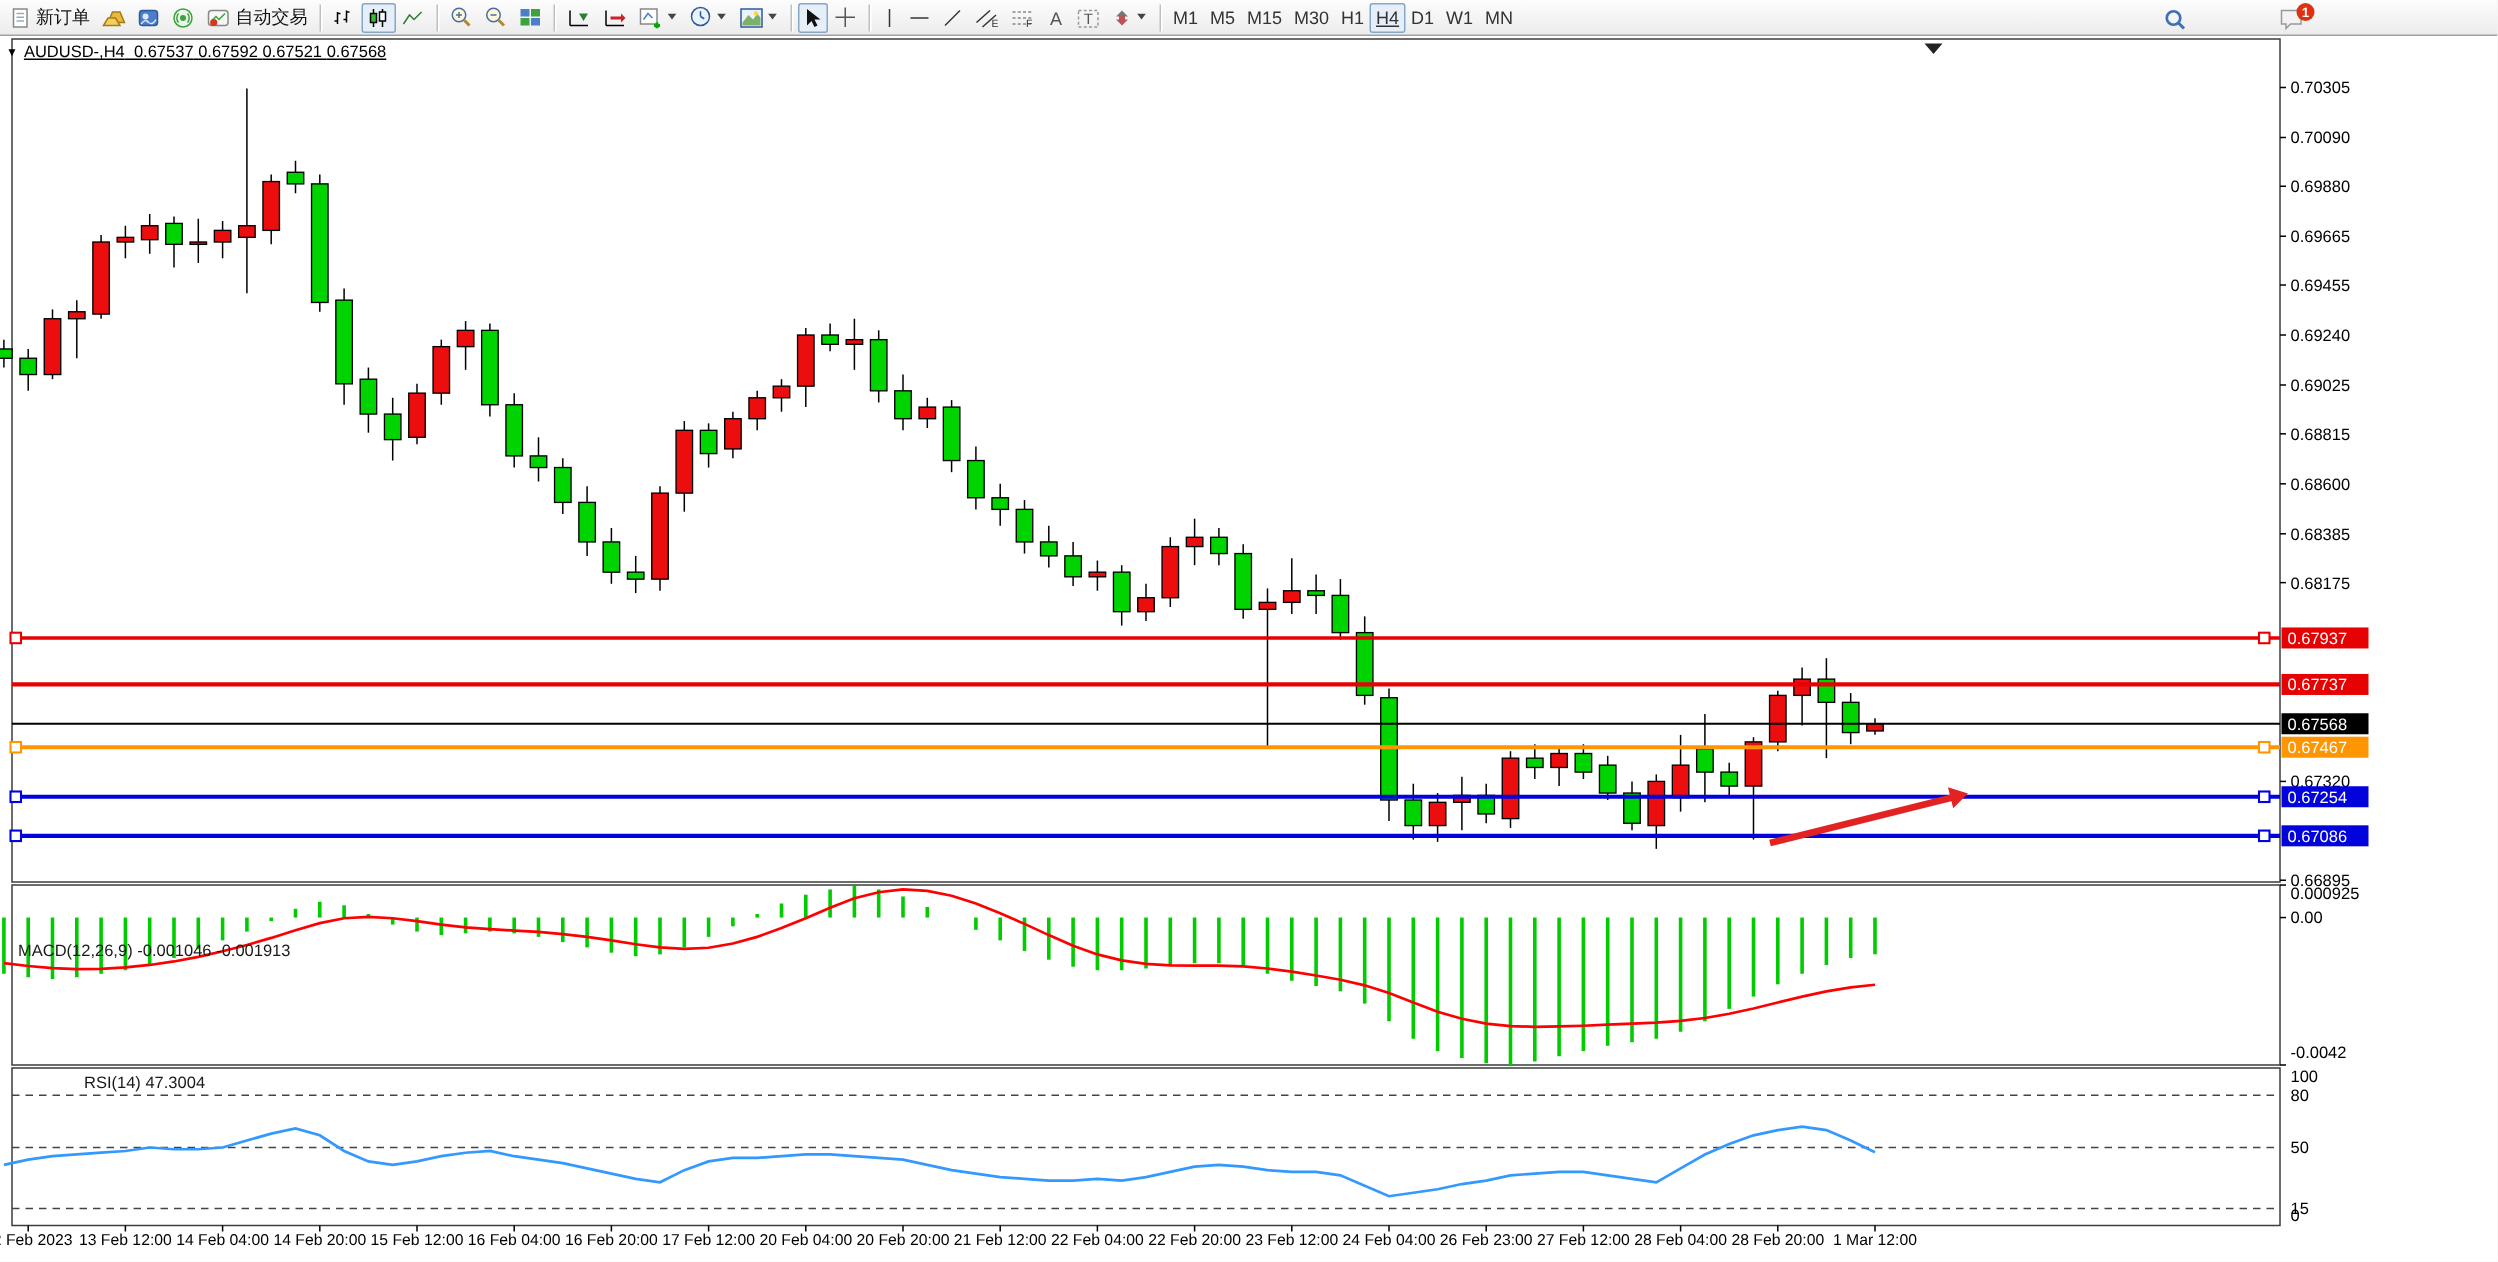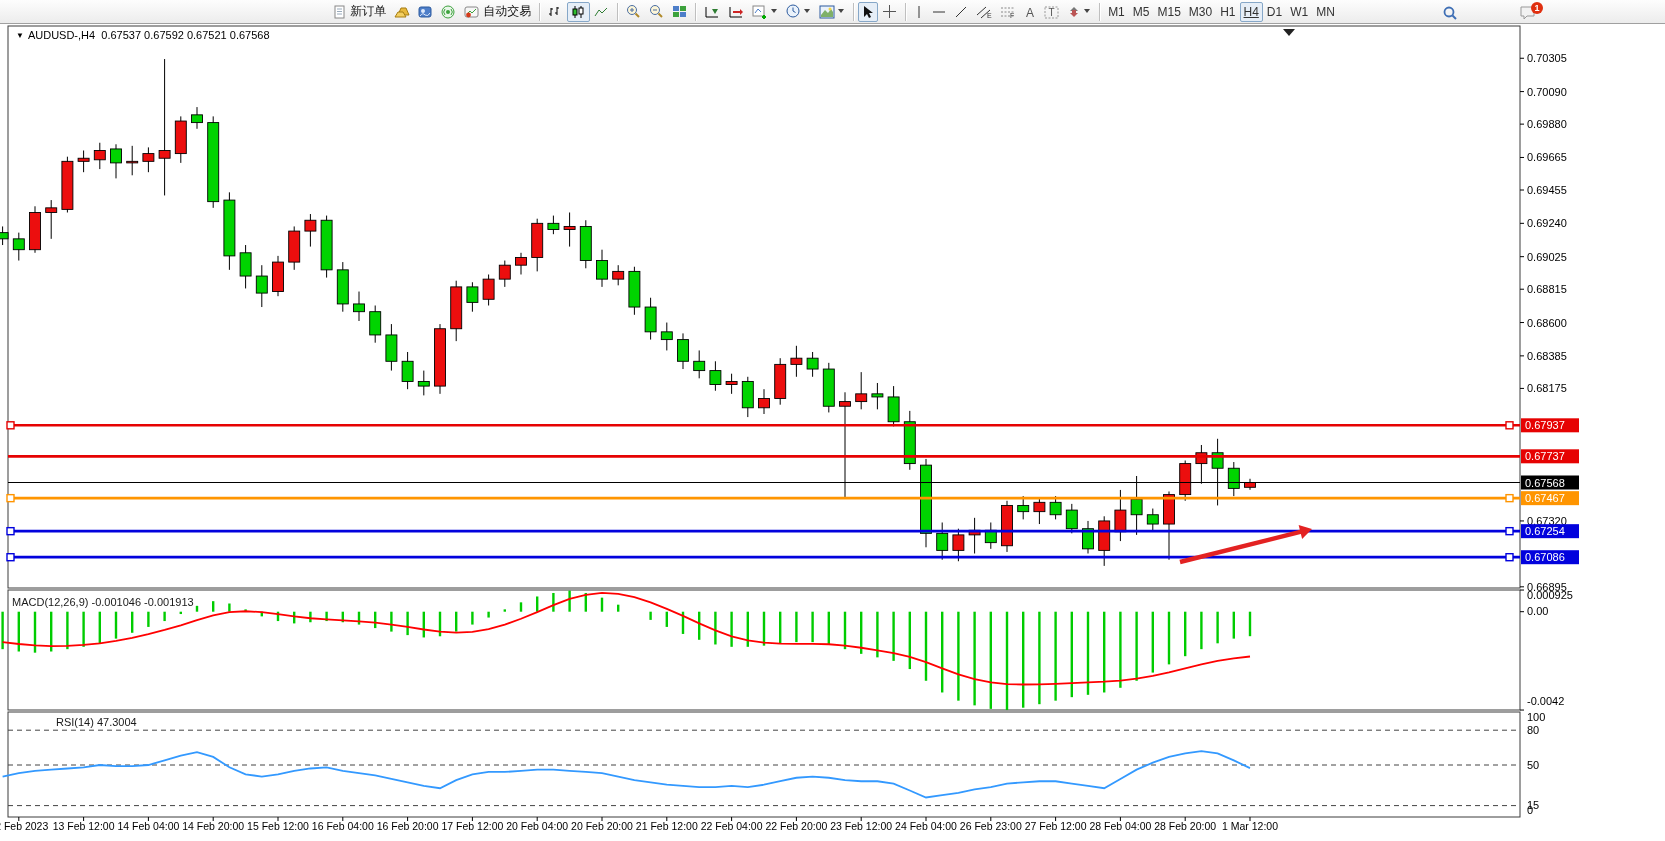--- a/index.html
+++ b/index.html
@@ -1,34 +1,34 @@
 <!DOCTYPE html>
 <html><head>
 <meta charset="utf-8">
 <style>
   html,body{margin:0;padding:0;width:1665px;height:841px;overflow:hidden;background:#f0f0f0;
     font-family:"Liberation Sans",sans-serif;}
   .toolbar{position:relative;display:flex;align-items:center;height:24px;width:1665px;
     background:linear-gradient(#fdfdfd,#ececec);border-bottom:1px solid #a0a0a0;
-    font-size:12px;color:#111;box-sizing:border-box;padding-left:3px;justify-content:center;}
+    font-size:12px;color:#111;box-sizing:border-box;padding-left:3px;}
   .tb-btn{display:flex;align-items:center;gap:3px;height:20px;padding:0 3px;border:1px solid transparent;
     background:transparent;border-radius:2px;font-size:12px;color:#111;cursor:default;}
   .tb-btn.pressed{background:#e6eef7;border-color:#86a7c8;text-decoration:underline;}
   .sep{width:1px;height:18px;background:#bfbfbf;margin:0 4px;box-shadow:1px 0 0 #fff;}
   .tf{min-width:22px;justify-content:center;color:#333;}
   .ic{display:inline-block;line-height:0;}
   .tb-right-search{position:absolute;left:1438px;top:3px;}
   .tb-right-chat{position:absolute;left:1515px;top:2px;}
   .badge{position:absolute;left:12px;top:-2px;background:#e03010;color:#fff;border-radius:8px;
     font-size:9px;min-width:12px;height:12px;line-height:12px;text-align:center;font-weight:bold;}
   .chart-wrap{position:absolute;top:24px;left:0;width:1665px;height:817px;background:#ffffff;}
   .overlay{position:absolute;font-size:11px;color:#000;white-space:pre;}
-  #title-ov{left:16px;top:5px;}
+  #title-ov{left:4px;top:5px;text-decoration:underline;}
   #title-ov .tri{display:inline-block;font-size:8px;vertical-align:1px;margin-right:4px;}
-  #macd-ov{left:12px;top:572px;color:#1a1a1a;}
+  #macd-ov{left:12px;top:604px;color:#1a1a1a;}
   #rsi-ov{left:12px;top:692px;color:#1a1a1a;margin-left:44px;}
   svg{display:block;}
 </style>
 </head>
 <body>
 
 <div class="toolbar">
   <button class="tb-btn">
     <span class="ic">
         <svg width="14" height="14">

